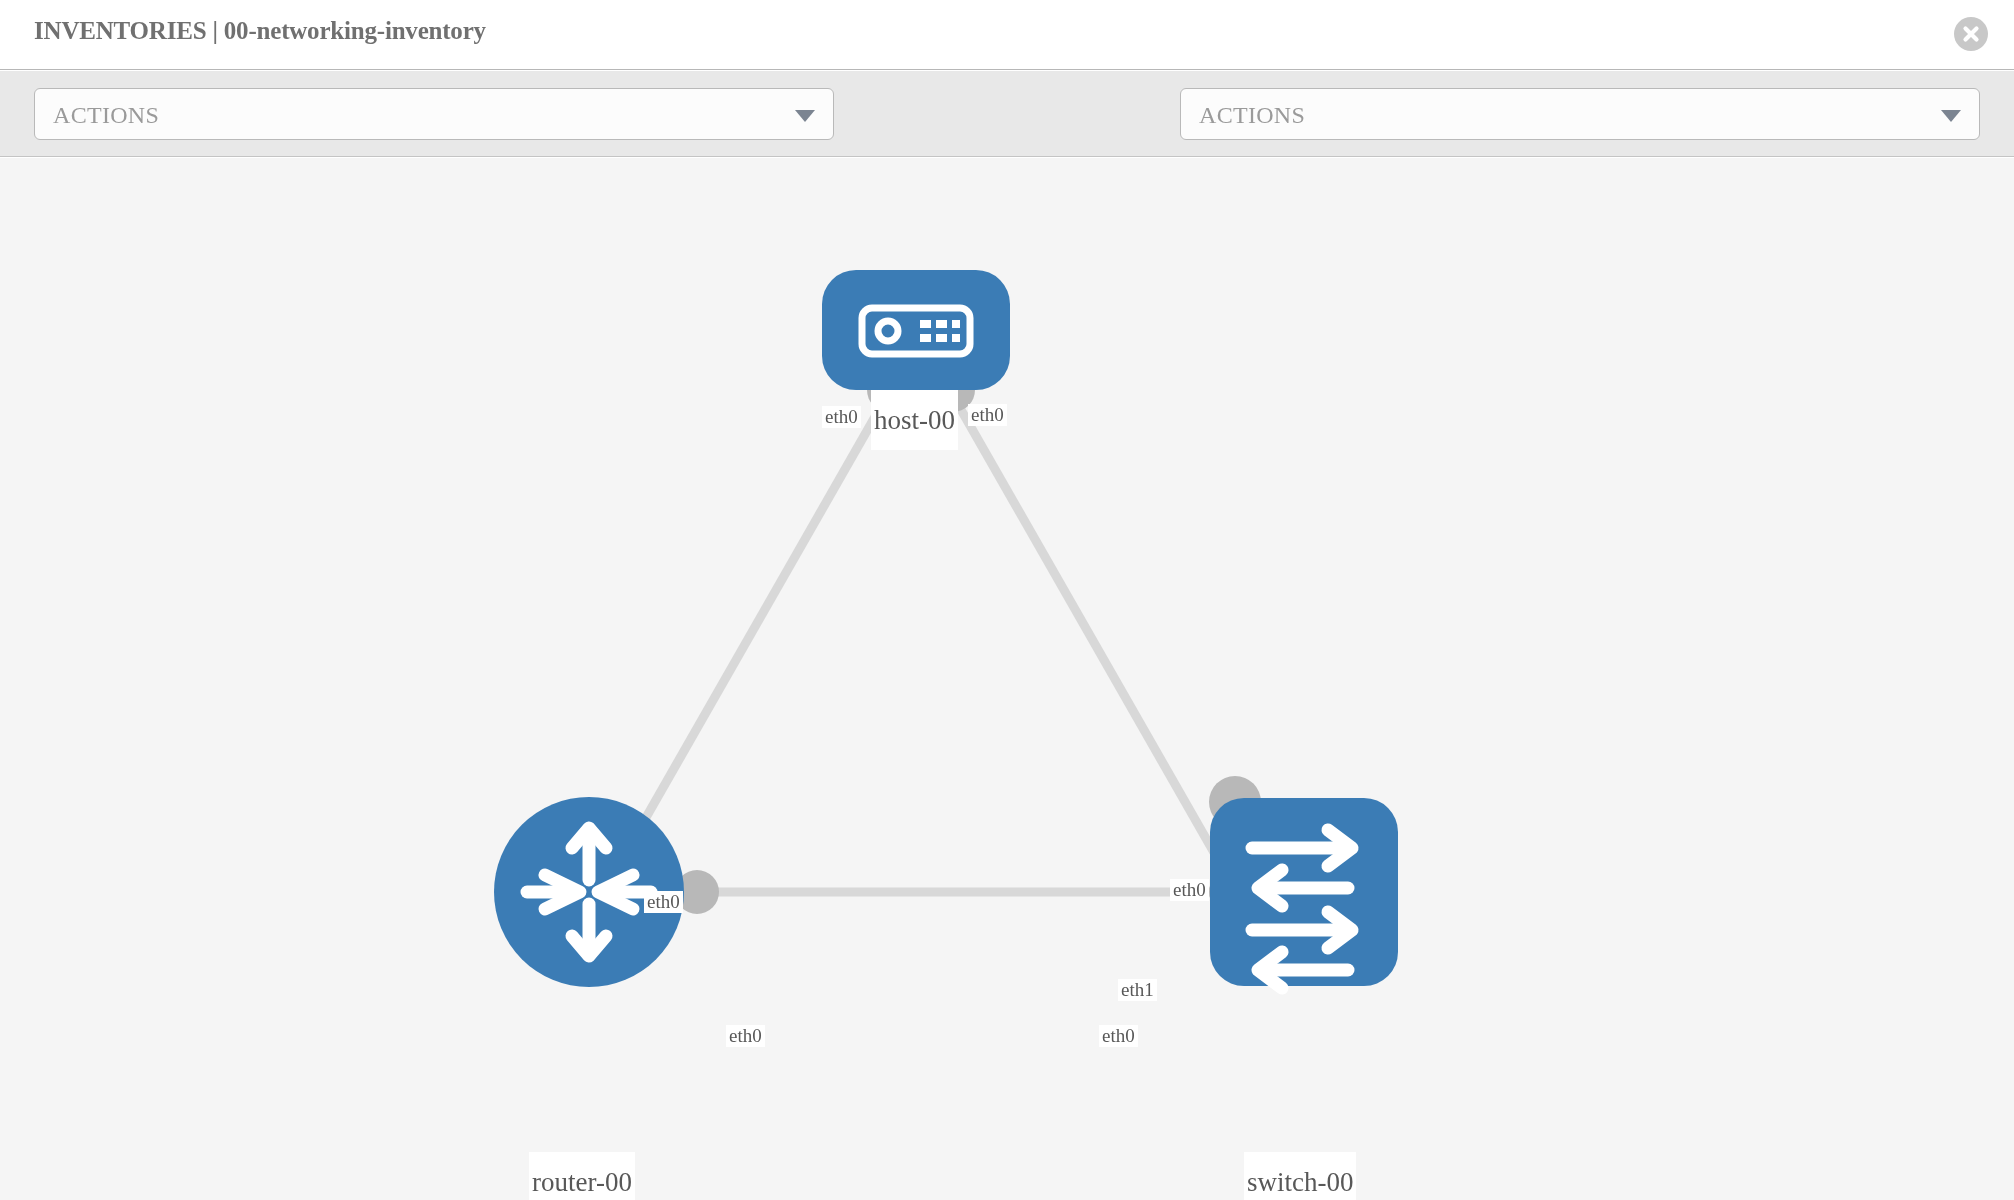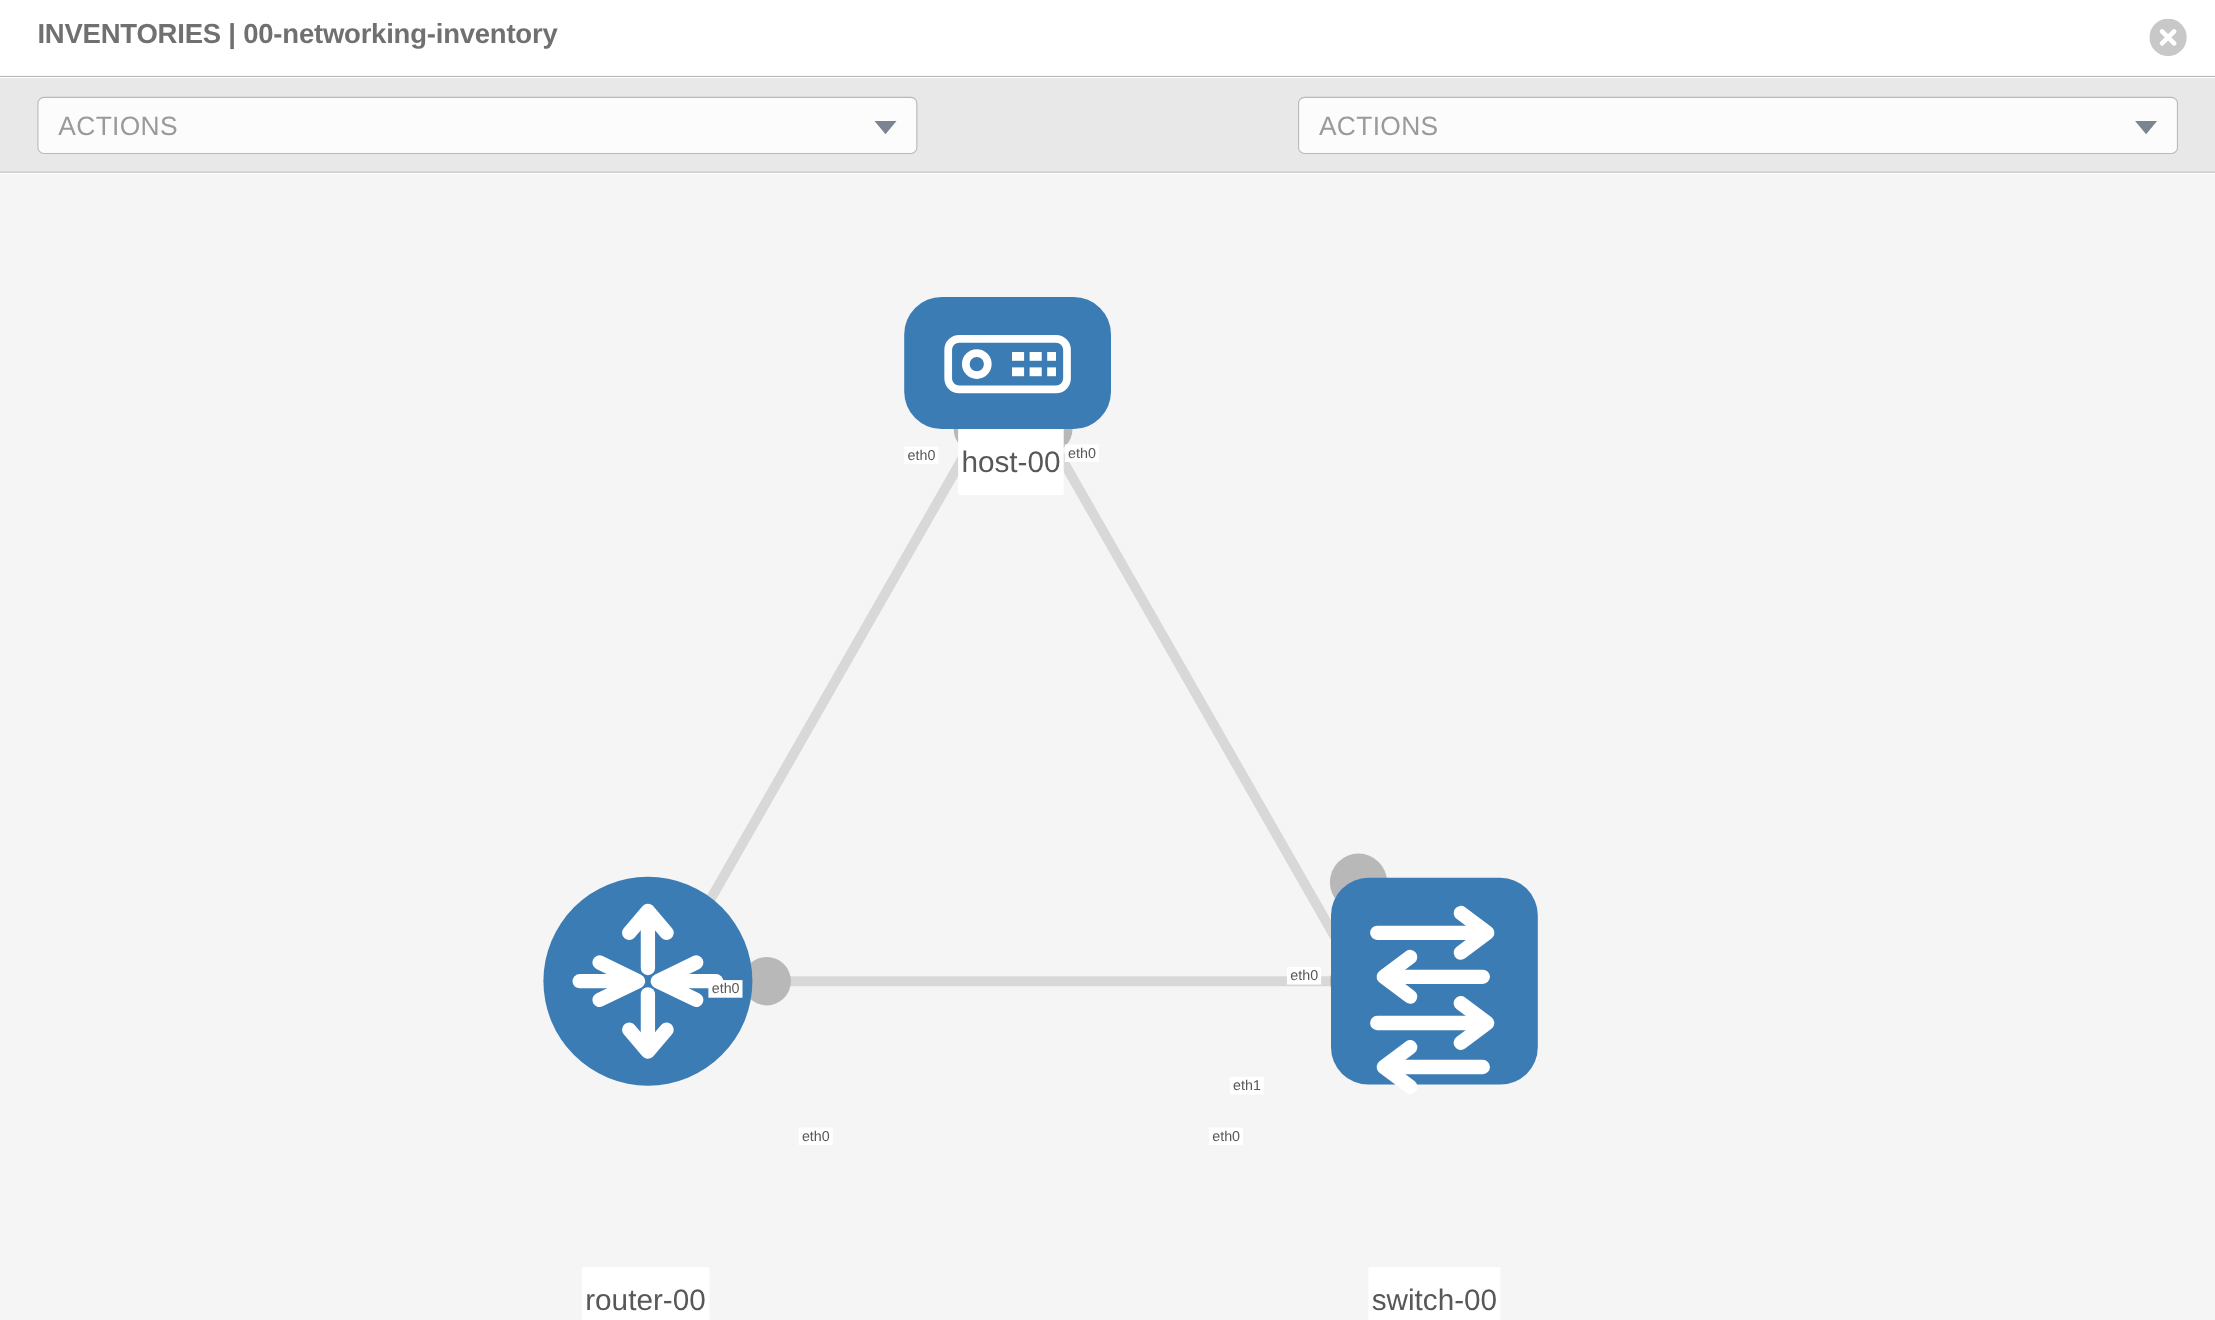--- a/index.html
+++ b/index.html
@@ -2,21 +2,21 @@
 <html><head>
 <meta charset="utf-8">
 <style>
   * { box-sizing: border-box; margin: 0; padding: 0; }
   html, body {
     width: 2014px; height: 1200px;
     font-family: "Liberation Sans", sans-serif;
     background: #ffffff;
     overflow: hidden;
   }
-  #app { position: relative; width: 1681px; height: 1200px; }
+  #app { position: relative; width: 1681px; height: 1200px; font-family: Liberation Serif, serif; }
 
   
   .header {
     position: absolute; left: 0; top: 0;
     width: 2014px; height: 70px;
     background: #ffffff;
     border-bottom: 1px solid #b7b7b7;
   }
   .header-title {
     position: absolute; left: 34px; top: 17px;
@@ -87,21 +87,21 @@
   .topo-svg { position: absolute; left: 0; top: 0; }
 
   .node-label {
     position: absolute;
     background: #ffffff;
     color: #585858;
     white-space: nowrap;
     line-height: 1.05;
   }
   .lbl-name { font-size: 27px; padding: 16px 3px; }
-  .lbl-iface { font-size: 13px; padding: 1px 3px; }
+  .lbl-iface { font-size: 19px; padding: 1px 3px; }
 </style>
 </head>
 <body>
 
 <div id="app">
 
   <div class="header">
     <div class="header-title">INVENTORIES | 00-networking-inventory</div>
     <div class="close-btn">
       <svg width="34" height="34" viewBox="0 0 34 34">

